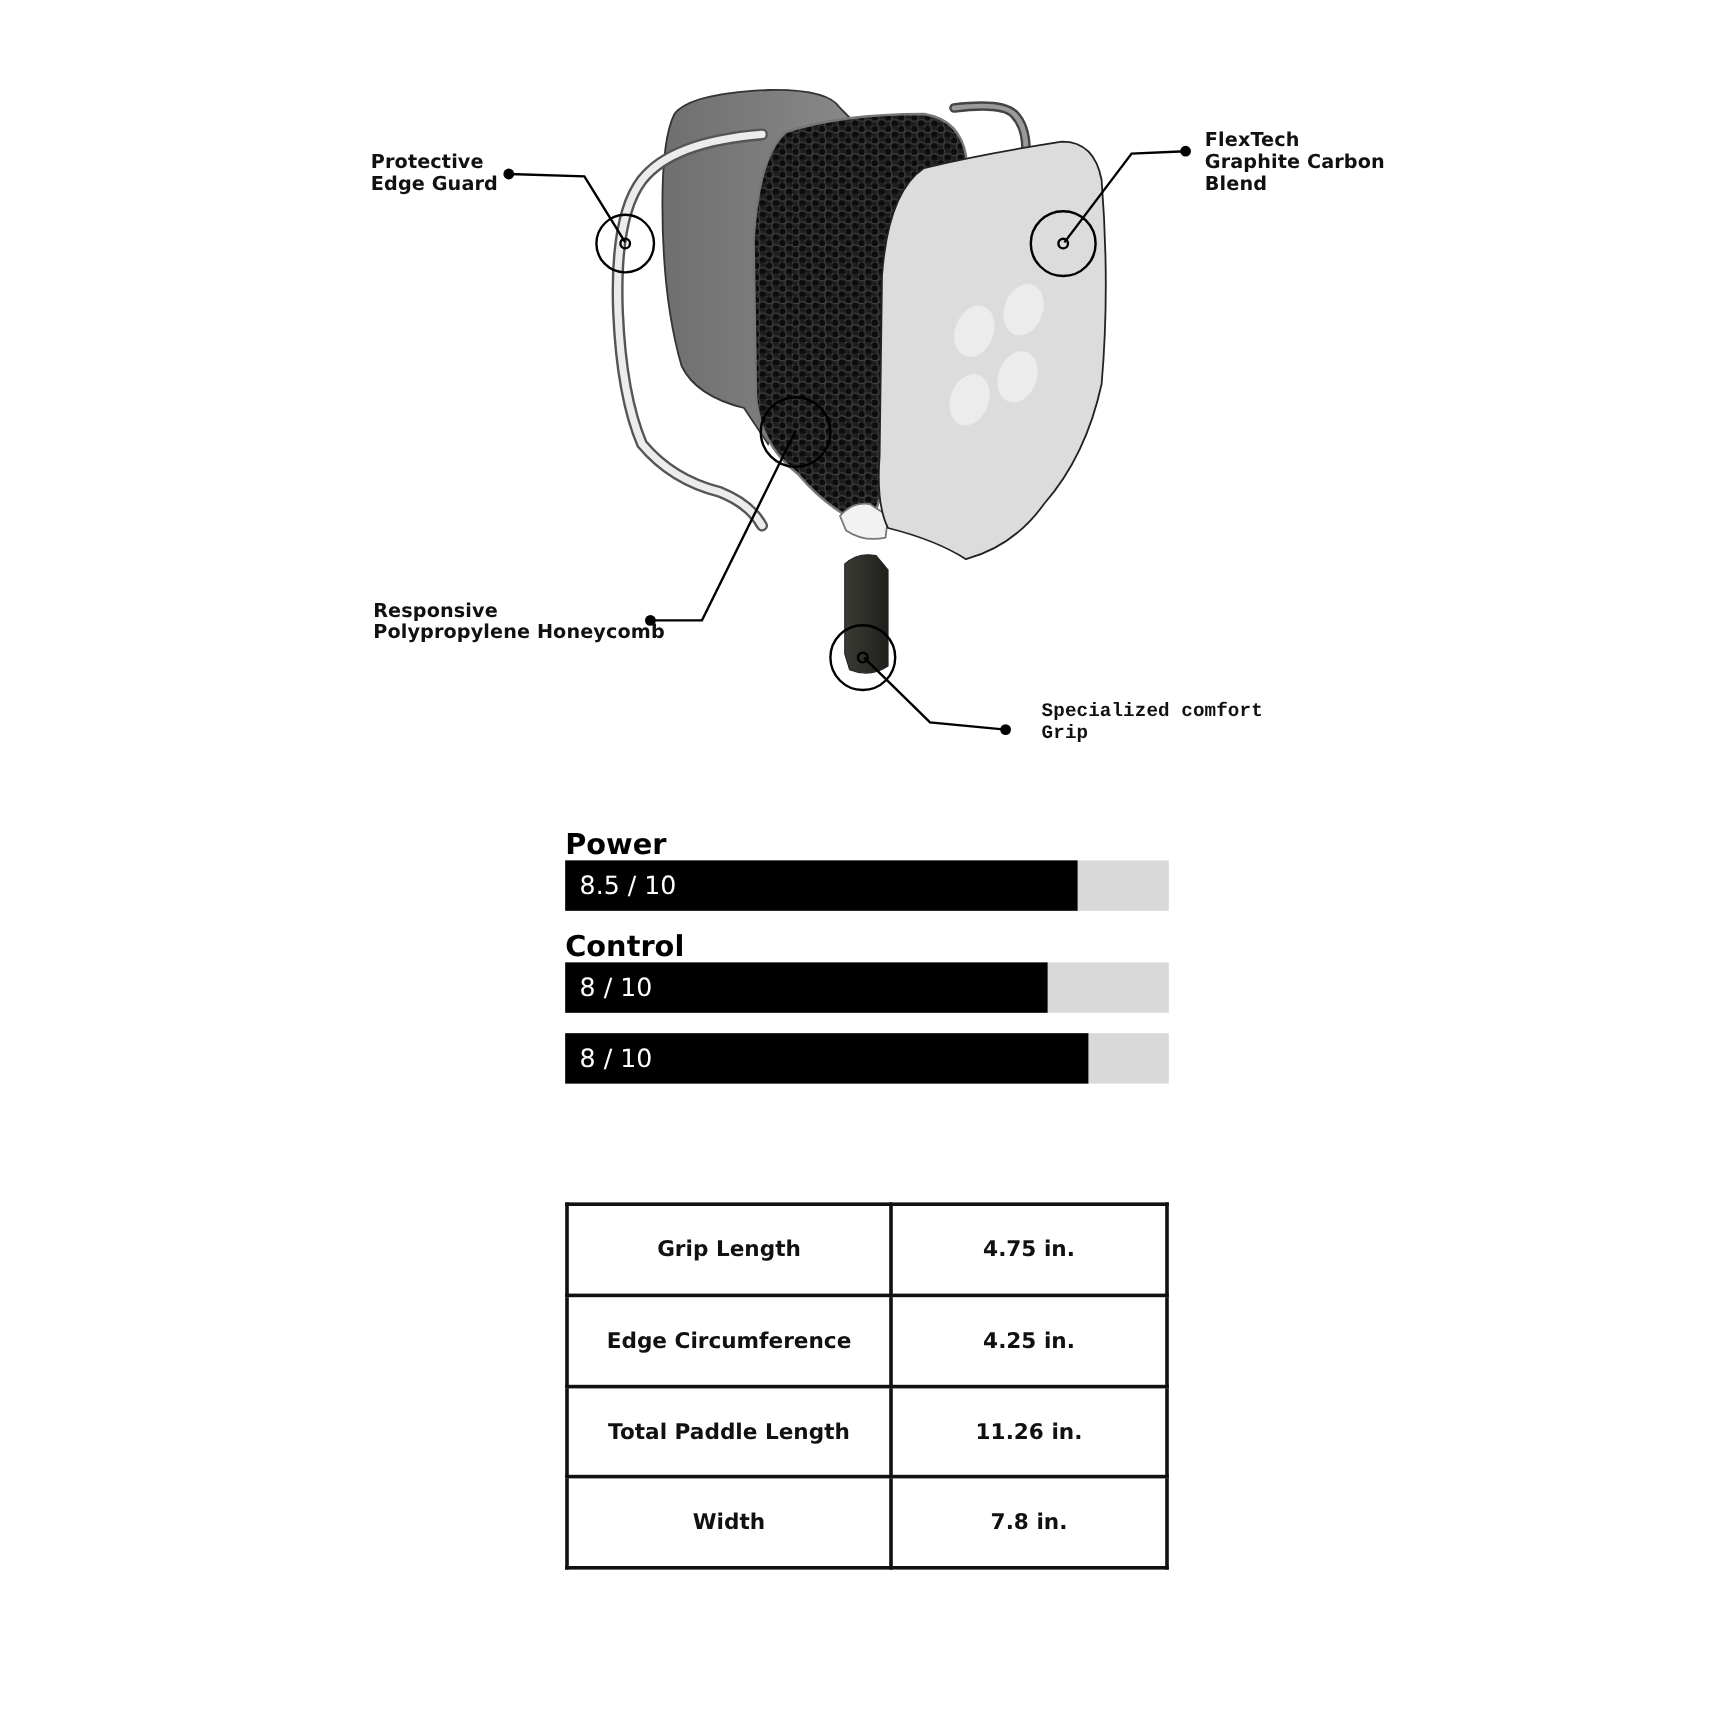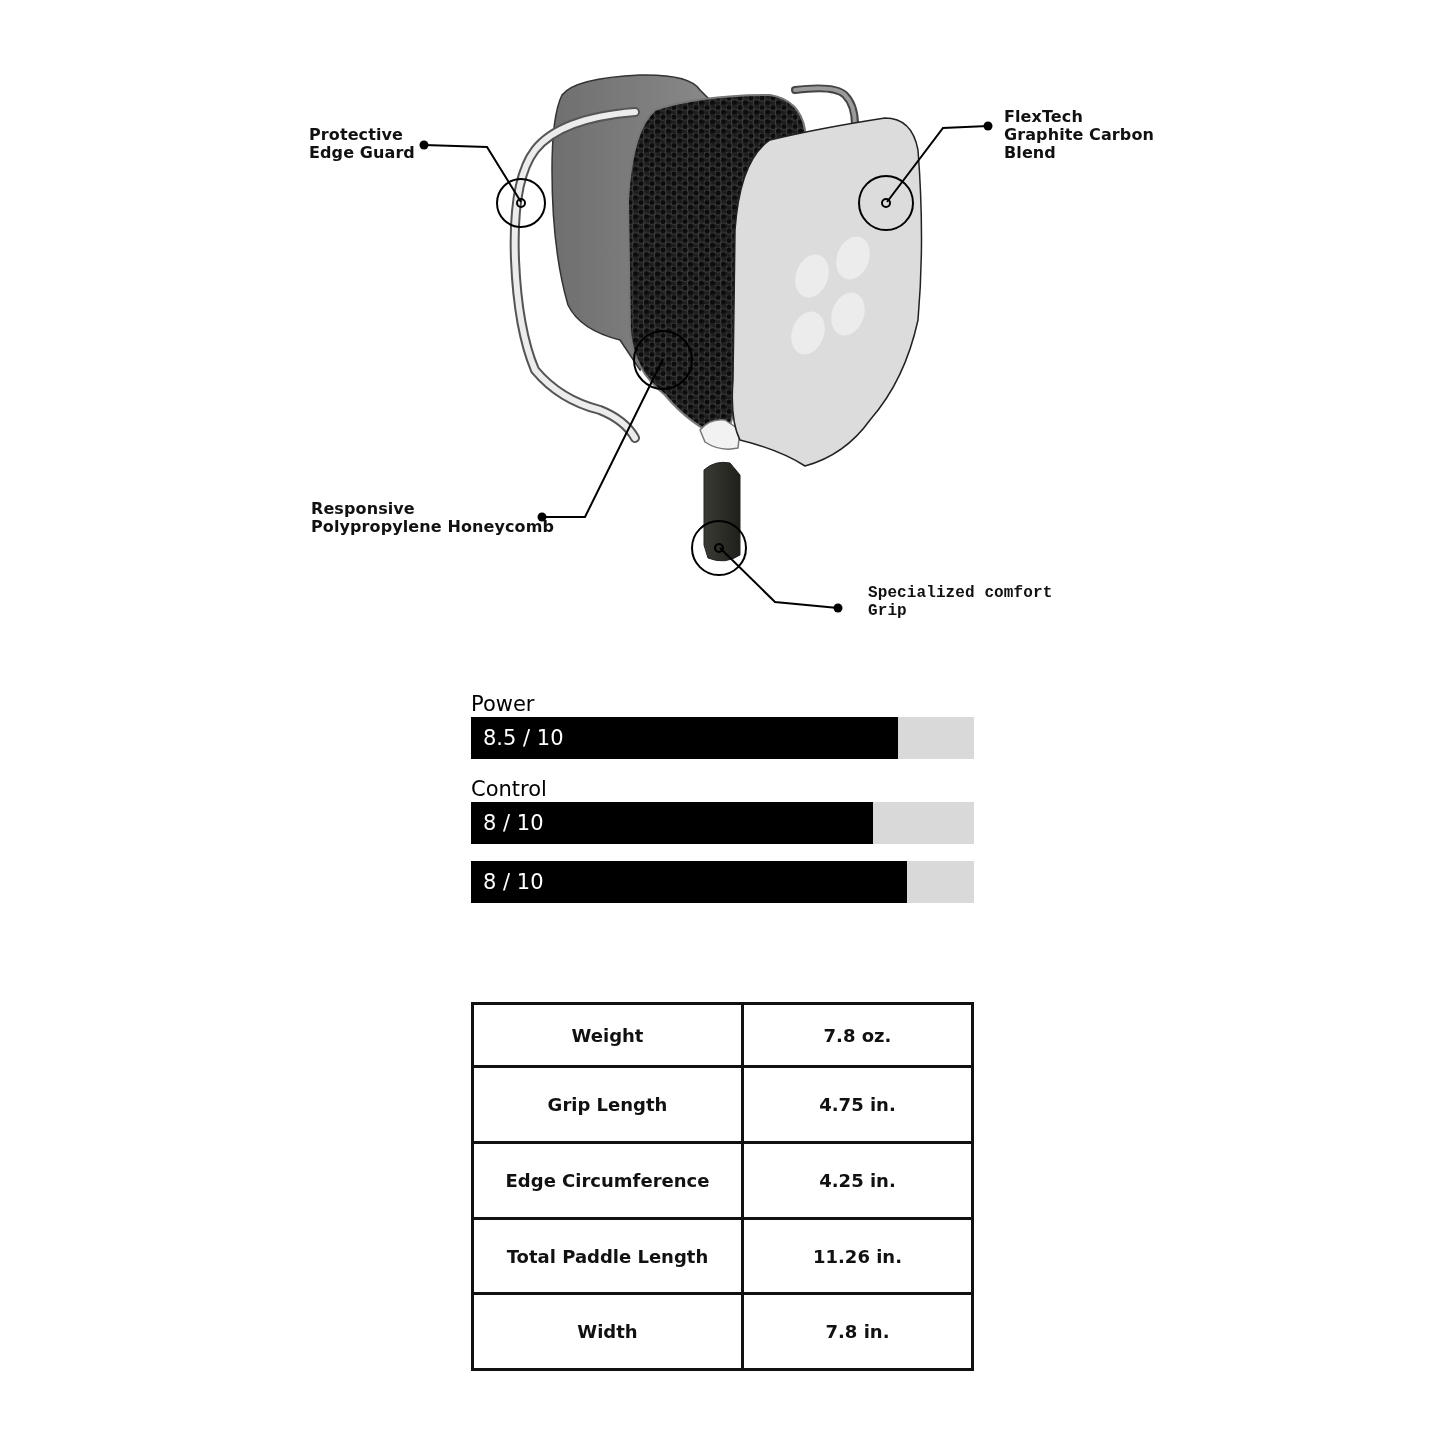--- a/index.html
+++ b/index.html
@@ -1,21 +1,21 @@
 <!DOCTYPE html>
 <html><head>
   <meta charset="utf-8">
   <style>
     * { box-sizing: border-box; margin: 0; padding: 0; }
     html, body { width: 1445px; height: 1445px; background: #ffffff; overflow: hidden; }
     body { position: relative; font-family: "DejaVu Sans", "Liberation Sans", sans-serif; color: #111; }
     .diagram { position: absolute; left: 0; top: 0; width: 1445px; height: 650px; }
     .callout-label { position: absolute; font-size: 16px; font-weight: 600; line-height: 18px; color: #111; letter-spacing: 0.1px; }
     .rating { position: absolute; left: 471px; width: 503px; }
-    .rating-title { font-size: 21px; font-weight: 400; line-height: 26px; color: #000; }
+    .rating-title { font-size: 24px; font-weight: 700; line-height: 26px; color: #000; }
     .rating-track { position: relative; height: 42px; background: #d9d9d9; padding-left: 12px; }
     .rating-fill { position: absolute; left: 0; top: 0; bottom: 0; background: #000; }
     .rating-value { position: absolute; left: 12px; top: 0; line-height: 42px; font-size: 21px; font-weight: 500; color: #fff; }
     .specs { position: absolute; left: 471px; top: 1002px; width: 503px; border-collapse: collapse; }
     .specs td { border: 3px solid #111; text-align: center; font-size: 18px; font-weight: 600; color: #111; }
     .specs td.k { width: 270px; }
   </style>
 </head>
 <body>
 
@@ -136,24 +136,20 @@
 
 <div class="rating" style="top:861px;">
   <div class="rating-track">
     <div class="rating-fill" style="width:436px;"></div>
     <div class="rating-value">8 / 10</div>
   </div>
 </div>
 
 <table class="specs">
   <tbody>
-      <tr style="height:63px;">
-    <td class="k">Weight</td>
-    <td>7.8 oz.</td>
-  </tr>
   <tr style="height:76px;margin-left:19px;">
     <td class="k">Grip Length</td>
     <td>4.75 in.</td>
   </tr>
   <tr style="height:76px;">
     <td class="k">Edge Circumference</td>
     <td>4.25 in.</td>
   </tr>
   <tr style="height:75px;">
     <td class="k">Total Paddle Length</td>

